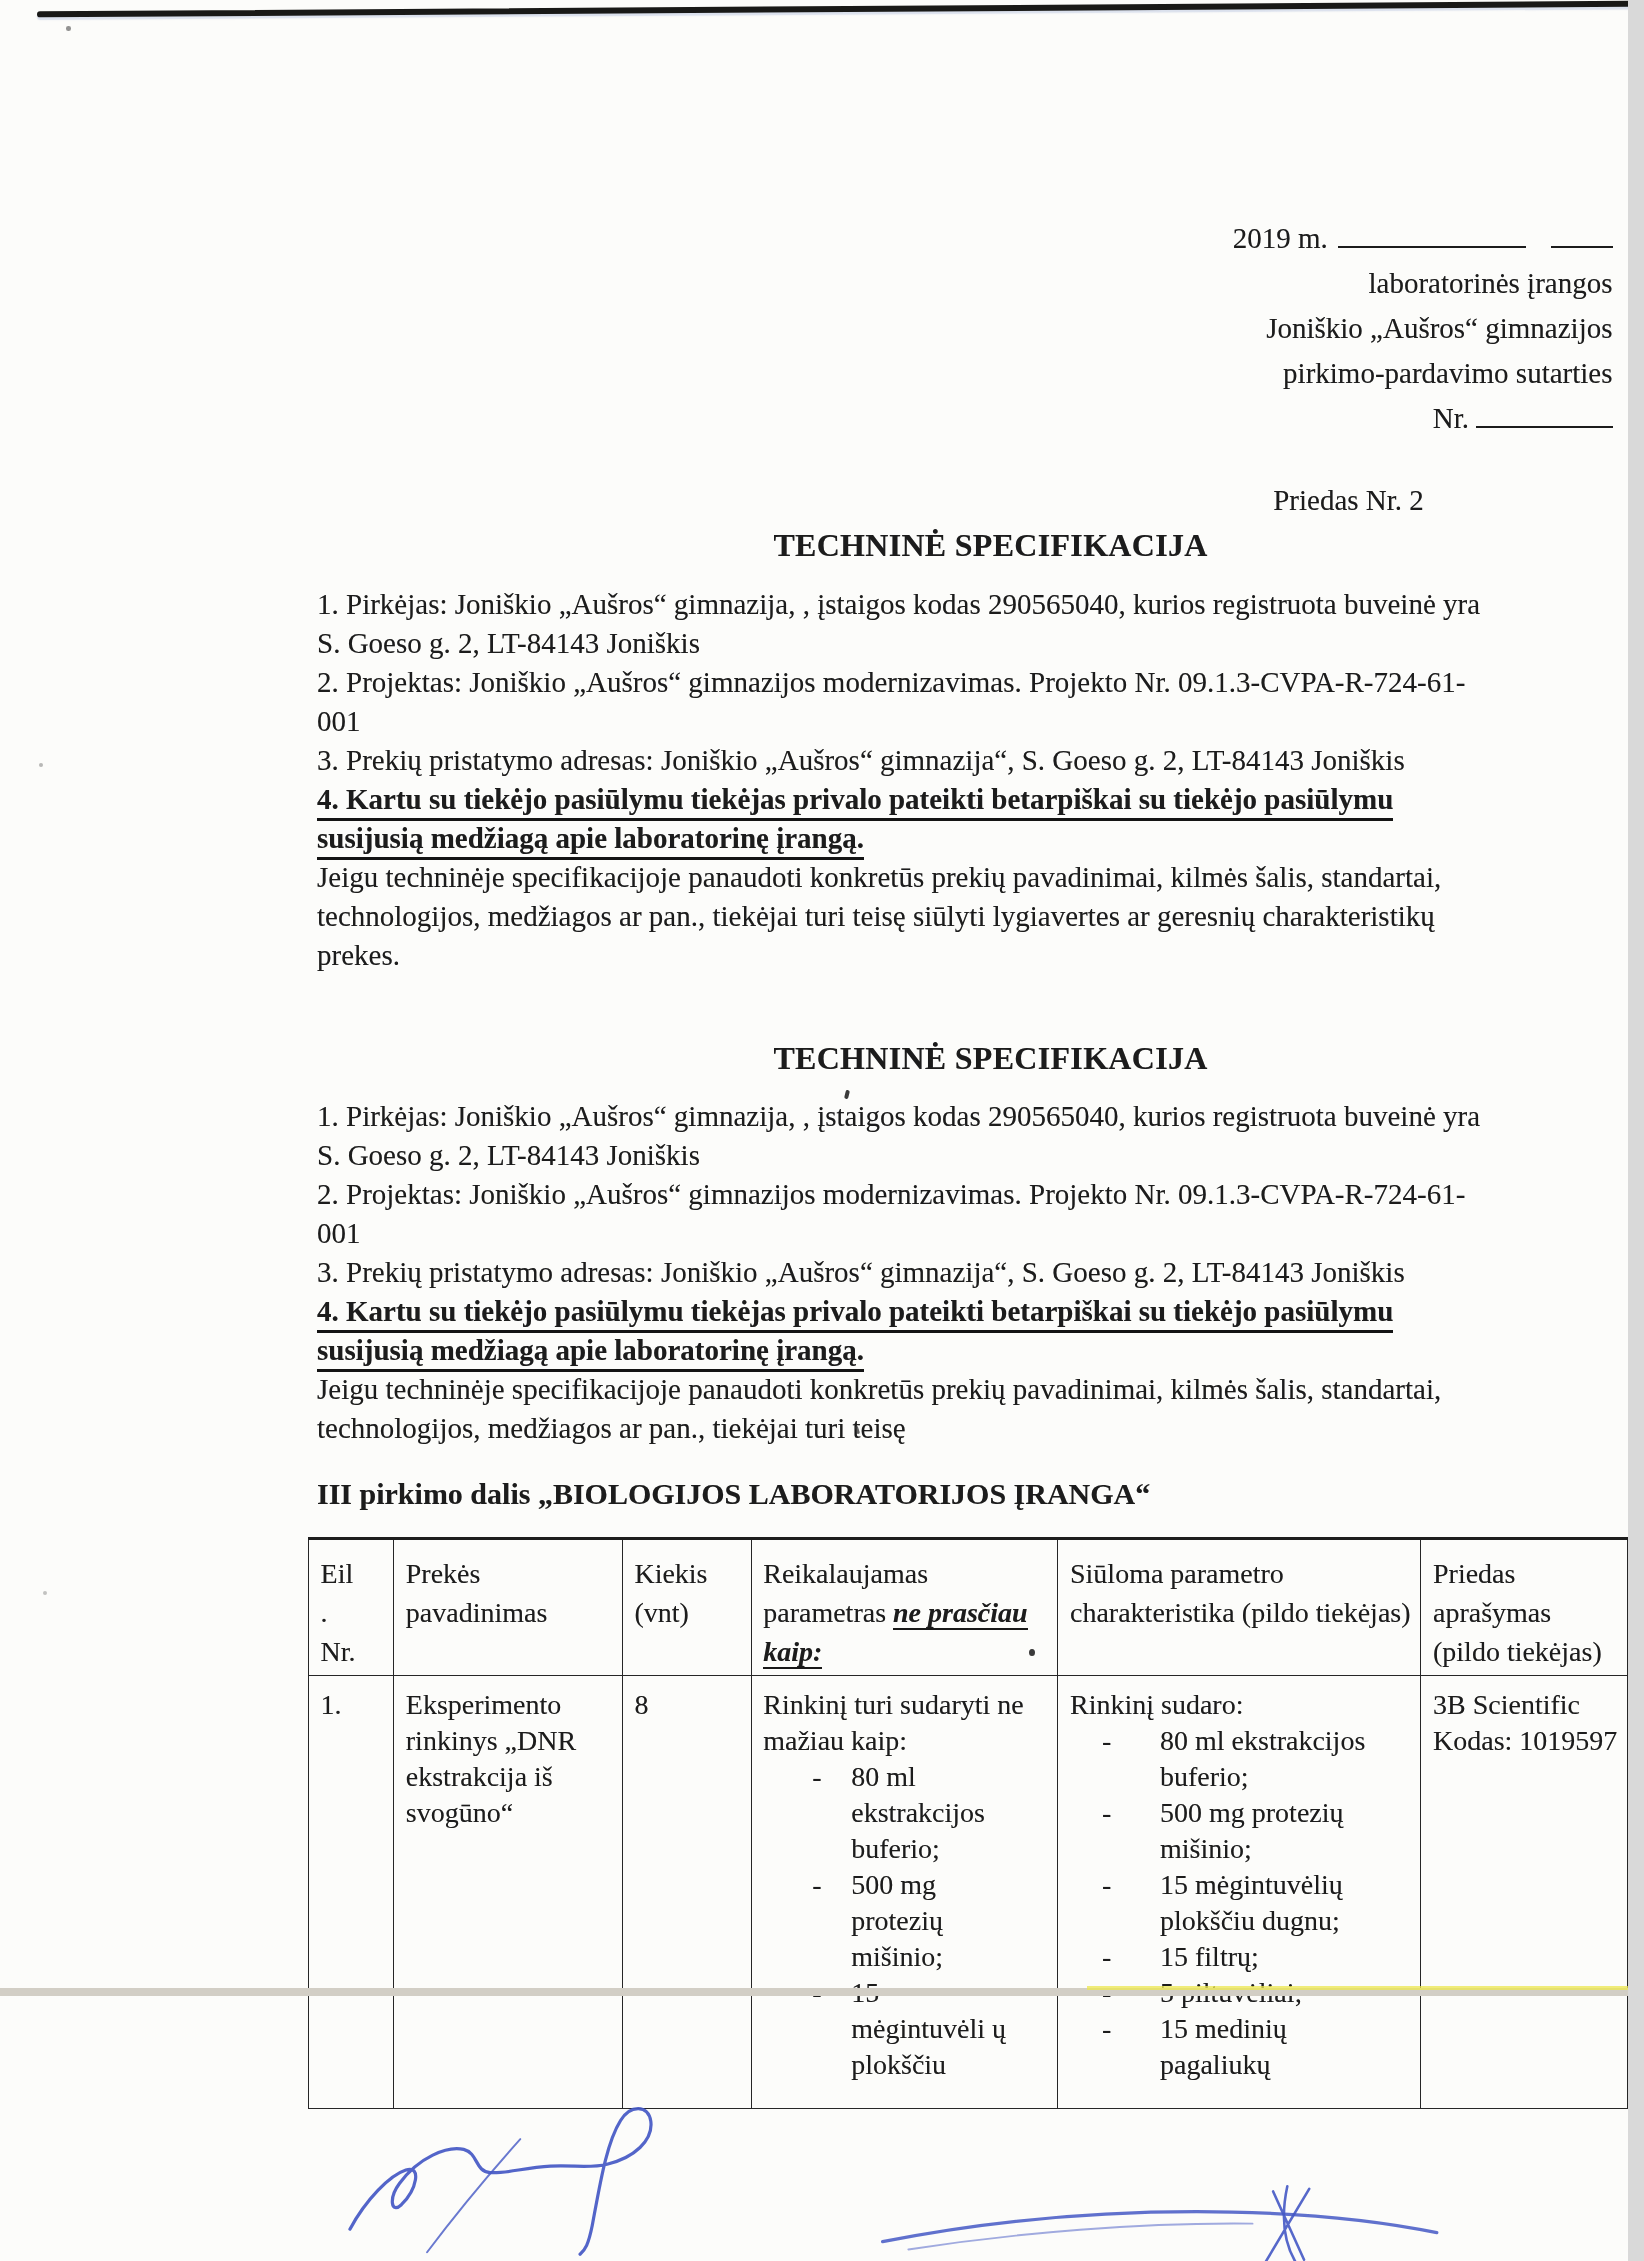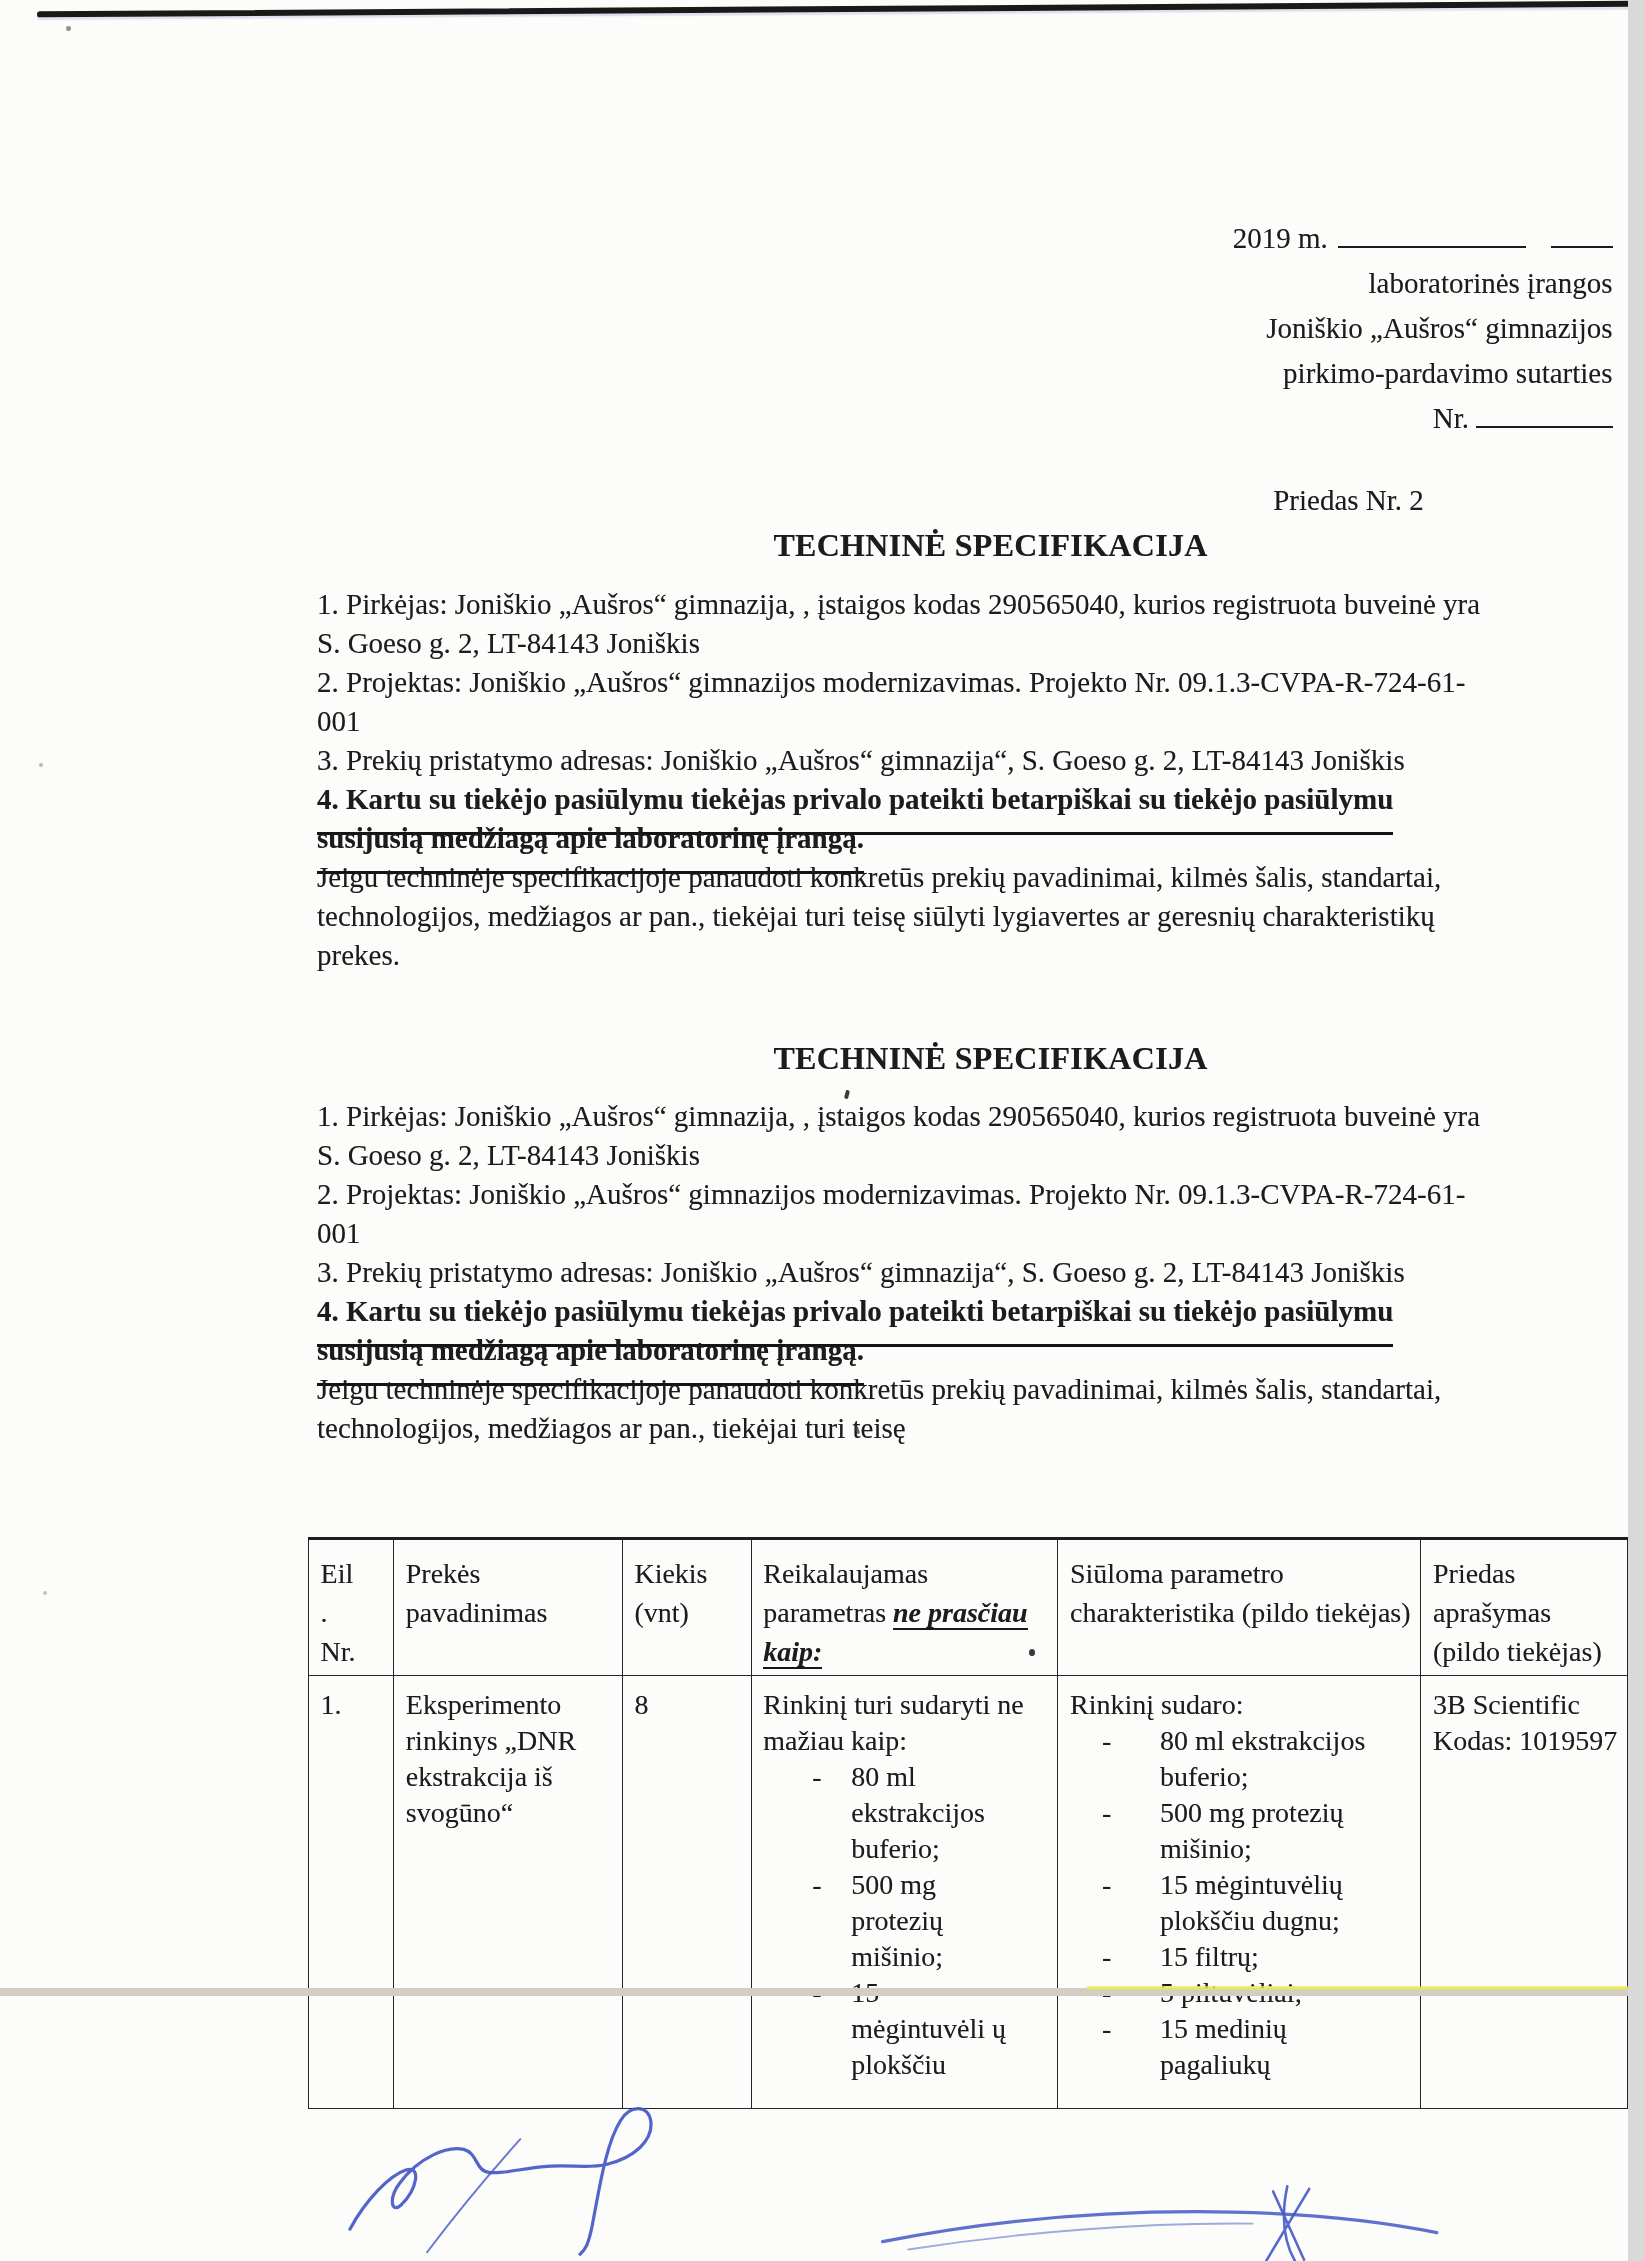--- a/index.html
+++ b/index.html
@@ -20,21 +20,21 @@
   .ul-nr{width:137px;margin-left:6.4px;}
   .annex-line{margin-top:37px;text-align:center;}
   
   .title{position:absolute;left:316px;width:1321px;margin:14px;text-align:center;
     font-size:32px;font-weight:bold;letter-spacing:0.3px;}
   .t1{top:513px;} .t2{top:1026px;}
   
   .para{position:absolute;left:317px;width:1334px;font-size:29px;line-height:39px;white-space:nowrap;}
   .p1{top:585px;} .p2{top:1097px;}
   .b{font-weight:bold;}
-  .u{border-bottom:3.2px solid #141414;padding-bottom:17px;}
+  .u{border-bottom:3.2px solid #141414;padding-bottom:3px;}
   .part-heading{position:absolute;left:317px;top:1477px;margin:0;font-size:30px;font-weight:bold;}
   
   .spec-table{position:absolute;left:308px;top:1537px;border-collapse:collapse;table-layout:fixed;
     font-size:28px;line-height:39px;}
   .spec-table td{border:1.9px solid #262626;vertical-align:top;padding:14px 7.7px 3.9px 11.6px;overflow:hidden;margin-left:20px;}
   .spec-table tr.hrow td{border-top:3.9px solid #1e1e1e;height:113px;}
   .spec-table tr.drow td{height:417px;line-height:36px;padding-top:11.6px;}
   .c1{width:67px;} .c2{width:212px;} .c3{width:111px;} .c4{width:291px;} .c5{width:350px;} .c6{width:191px;}
   .emph{font-weight:bold;font-style:italic;border-bottom:2.6px solid #181818;}
   .bullet{display:flex;align-items:flex-start;}
@@ -99,20 +99,21 @@
     <div>S. Goeso g. 2, LT-84143 Joniškis</div>
     <div>2. Projektas: Joniškio „Aušros“ gimnazijos modernizavimas. Projekto Nr. 09.1.3-CVPA-R-724-61-</div>
     <div>001</div>
     <div>3. Prekių pristatymo adresas: Joniškio „Aušros“ gimnazija“, S. Goeso g. 2, LT-84143 Joniškis</div>
     <div><span class="b u">4. Kartu su tiekėjo pasiūlymu tiekėjas privalo pateikti betarpiškai su tiekėjo pasiūlymu</span></div>
     <div><span class="b u">susijusią medžiagą apie laboratorinę įrangą.</span></div>
     <div>Jeigu techninėje specifikacijoje panaudoti konkretūs prekių pavadinimai, kilmės šalis, standartai,</div>
     <div>technologijos, medžiagos ar pan., tiekėjai turi teisę</div>
   </div>
 
+  <h2 class="part-heading">III pirkimo dalis „BIOLOGIJOS LABORATORIJOS ĮRANGA“</h2>
 
   <table class="spec-table">
     <tbody>
         <tr class="hrow">
       <td class="c1">
         <div>Eil</div>
         <div>.</div>
         <div>Nr.</div>
       </td>
       <td class="c2">Prekės pavadinimas</td>

